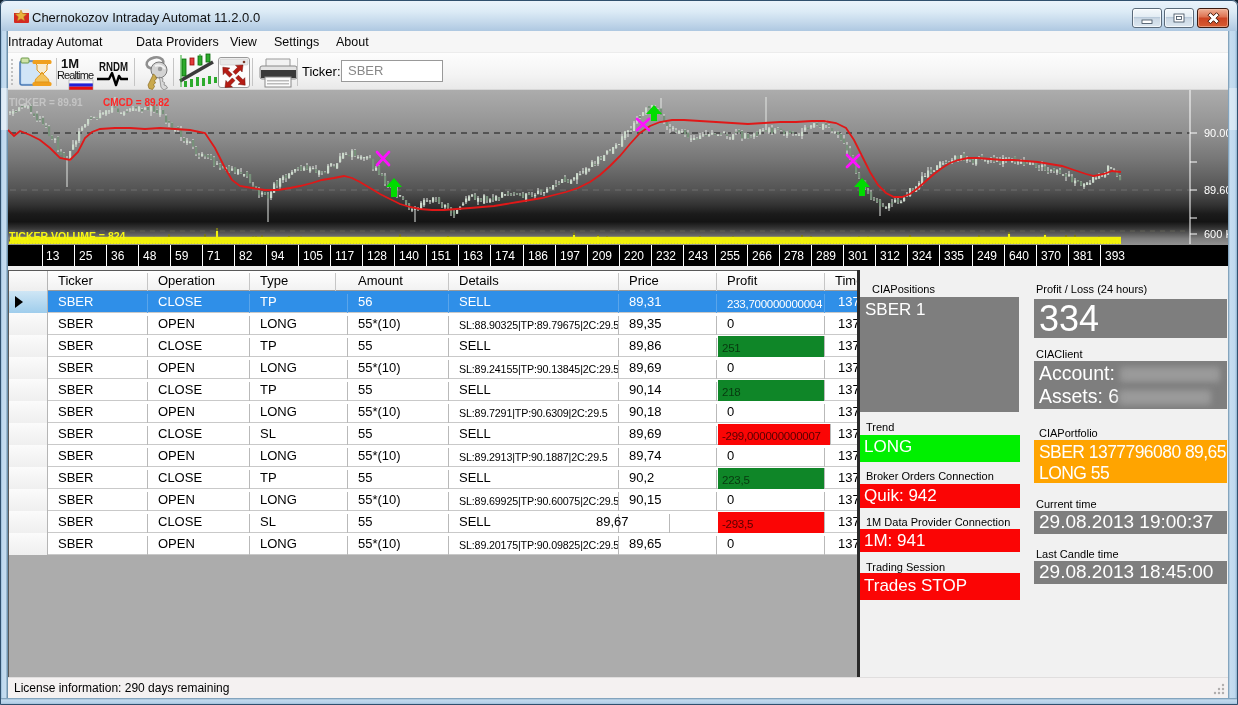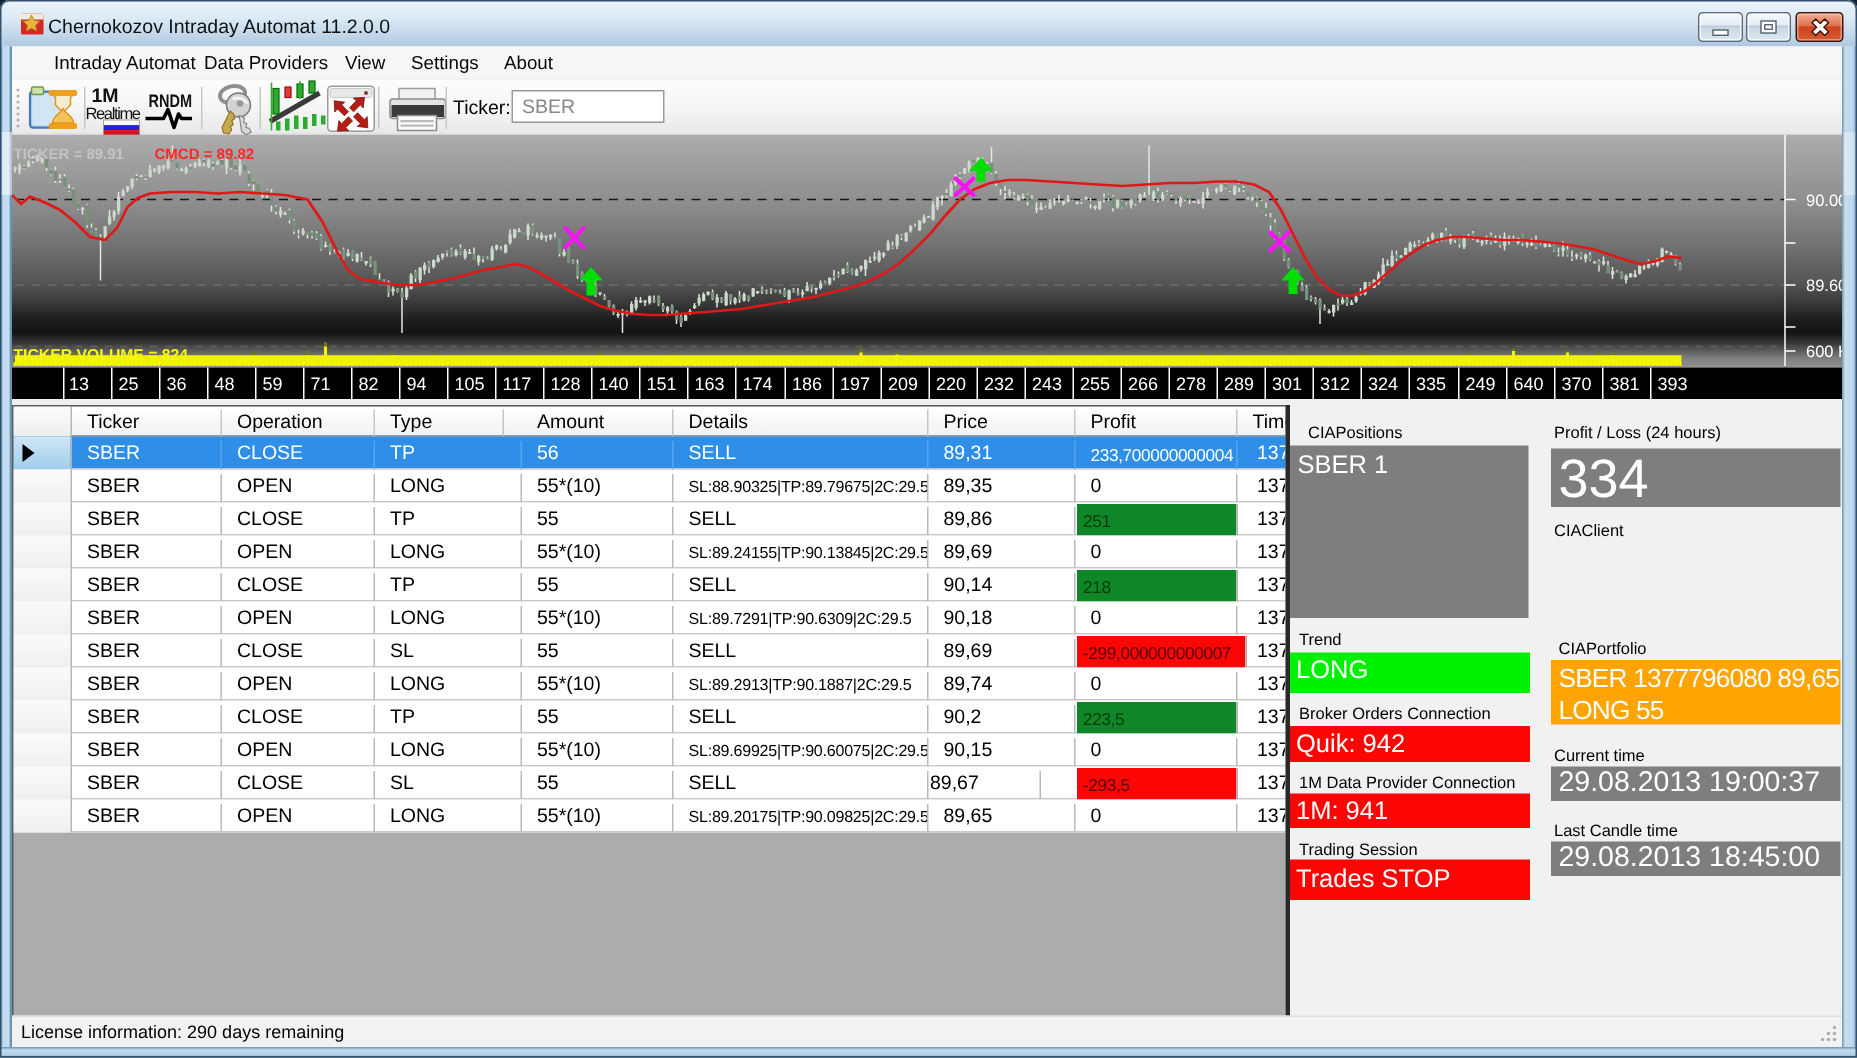--- a/index.html
+++ b/index.html
@@ -85,21 +85,21 @@
 <rect x="66.5" y="1.5" width="29" height="17" rx="2" fill="none" stroke="#f8c8b0" stroke-opacity="0.55"></rect>
 <path d="M76 7.2L78.5 4.7 81.5 7.7 84.5 4.7 87 7.2 84 10.2 87 13.2 84.5 15.7 81.5 12.7 78.5 15.7 76 13.2 79 10.2Z" fill="#fff" stroke="#401505" stroke-width="1"></path>
 </svg></div>
  <div id="sideL"></div>
     <div id="sideR"></div>
     <div id="sideB"></div>
  <div style="position:absolute;left:1px;top:88px;width:7px;height:42px;background:rgba(255,255,255,0.5);z-index:6"></div>
  <div style="position:absolute;right:1px;top:88px;width:8px;height:42px;background:rgba(255,255,255,0.35);z-index:6"></div>
  <div id="content">
   <div id="menubar">
-   <span class="mi" style="left:28px">Intraday Automat</span>
+   <span class="mi" style="left:0">Intraday Automat</span>
    <span class="mi" style="left:128px">Data Providers</span>
    <span class="mi" style="left:222px">View</span>
    <span class="mi" style="left:266px">Settings</span>
    <span class="mi" style="left:328px">About</span>
   </div>
   <div id="toolbar">
         <svg width="460" height="37" style="position:absolute;left:0;top:0" xmlns="http://www.w3.org/2000/svg">
 <g fill="#b0b0b0">
             <circle cx="4" cy="7" r="1"></circle>
             <circle cx="4" cy="11" r="1"></circle>
@@ -420,21 +420,21 @@
           <div class="c " style="left:709px;width:107px">0</div>
           <div class="c tsc" style="left:817px;width:32px">13777</div>
         </div>
         <div class="row" style="top:240px">
           <div class="rhc"></div>
           <div class="c " style="left:40px;width:99px">SBER</div>
           <div class="c " style="left:140px;width:101px">CLOSE</div>
           <div class="c " style="left:242px;width:97px">SL</div>
           <div class="c " style="left:340px;width:100px">55</div>
           <div class="c " style="left:441px;width:169px">SELL</div>
-          <div class="c " style="left:602px;width:83px">89,67</div>
+          <div class="c " style="left:578px;width:83px">89,67</div>
           <div class="c pbox" style="left:709px;width:107px;background:#fb0505;color:#560000">-293,5</div>
           <div class="c tsc" style="left:817px;width:32px">13777</div>
         </div>
         <div class="row" style="top:262px">
           <div class="rhc"></div>
           <div class="c " style="left:40px;width:99px">SBER</div>
           <div class="c " style="left:140px;width:101px">OPEN</div>
           <div class="c " style="left:242px;width:97px">LONG</div>
           <div class="c " style="left:340px;width:100px">55*(10)</div>
           <div class="c det" style="left:441px;width:169px">SL:89.20175|TP:90.09825|2C:29.5</div>
@@ -452,20 +452,21 @@
 <div class="lab" style="left:6px;top:200px">Broker Orders Connection</div>
 <div class="box" style="left:0;top:214px;width:160px;height:24px;background:#fb0505;font-size:17px;padding:2px 4px">Quik: 942</div>
 <div class="lab" style="left:6px;top:246px">1M Data Provider Connection</div>
 <div class="box" style="left:0;top:259px;width:160px;height:23px;background:#fb0505;font-size:17px;padding:2px 4px">1M: 941</div>
 <div class="lab" style="left:6px;top:291px">Trading Session</div>
 <div class="box" style="left:0;top:303px;width:160px;height:27px;background:#fb0505;font-size:17px;padding:3px 4px">Trades STOP</div>
 
 <div class="lab" style="left:176px;top:13px">Profit / Loss (24 hours)</div>
 <div class="box" style="left:174px;top:29px;width:193px;height:39px;font-size:36px;padding:0 5px;line-height:40px">334</div>
 <div class="lab" style="left:176px;top:78px">CIAClient</div>
+<div class="box" style="left:174px;top:91px;width:193px;height:48px;font-size:19.5px;padding:1px 5px;line-height:23px">Account: <span class="blur1"></span><br>Assets: 6<span class="blur2"></span></div>
 <div class="lab" style="left:179px;top:157px">CIAPortfolio</div>
 <div class="box" style="left:174px;top:170px;width:193px;height:43px;background:#ffa400;font-size:17.5px;letter-spacing:-0.55px;padding:2px 5px;line-height:21px">SBER 1377796080 89,65<br>LONG 55</div>
 <div class="lab" style="left:176px;top:228px">Current time</div>
 <div class="box" style="left:174px;top:241px;width:193px;height:23px;font-size:19px;padding:0 5px">29.08.2013 19:00:37</div>
 <div class="lab" style="left:176px;top:278px">Last Candle time</div>
 <div class="box" style="left:174px;top:291px;width:193px;height:23px;font-size:19px;padding:0 5px">29.08.2013 18:45:00</div>
 </div>
   <div id="status">License information: 290 days remaining
     <svg id="rgrip" viewBox="0 0 12 12">
           <g fill="#b0aeae">

